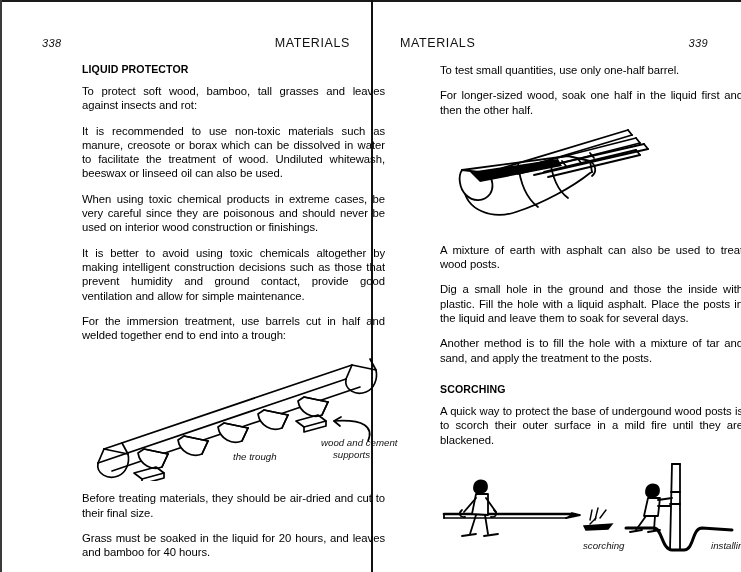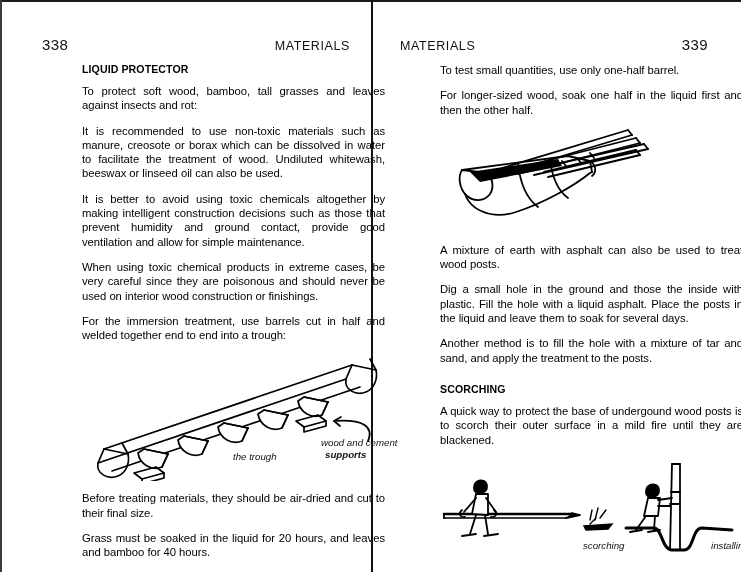--- a/index.html
+++ b/index.html
@@ -57,21 +57,21 @@
     font-size: 12.5px;
     letter-spacing: 0.4px;
     color: #111;
   }
   .rh-row {
     display: flex;
     justify-content: space-between;
     align-items: baseline;
     width: 308px;
   }
-  .folio { font-size: 15px; }
+  .folio { font-size: 11px; font-style: italic; }
   .bookname { font-size: 12.5px; letter-spacing: 0.6px; }
 
   .body-stack {
     position: absolute;
     left: 0;
     width: 303px;
     margin-left: 40px;
   }
   .stack-left  { top: 63px; }
   .stack-right { top: 63px; }
@@ -127,22 +127,22 @@
         <span class="bookname">MATERIALS</span>
       </div>
     </div>
 
     <div class="body-stack stack-left">
 
       <h2 class="section">LIQUID PROTECTOR</h2>
 
       <p class="para">To protect soft wood, bamboo, tall grasses and leaves against insects and rot:</p>
       <p class="para">It is recommended to use non-toxic materials such as manure, creosote or borax which can be dissolved in water to facilitate the treatment of wood. Undiluted whitewash, beeswax or linseed oil can also be used.</p>
+      <p class="para">When using toxic chemical products in extreme cases, be very careful since they are poisonous and should never be used on interior wood construction or finishings.</p>
       <p class="para">It is better to avoid using toxic chemicals altogether by making intelligent construction decisions such as those that prevent humidity and ground contact, provide good ventilation and allow for simple maintenance.</p>
-      <p class="para">When using toxic chemical products in extreme cases, be very careful since they are poisonous and should never be used on interior wood construction or finishings.</p>
       <p class="para">For the immersion treatment, use barrels cut in half and welded together end to end into a trough:</p>
 
       <div class="fig" style="height:128px;">
         <svg width="330" height="128" viewBox="0 0 330 128">
           <g fill="none" stroke="#000" stroke-width="1.7" stroke-linecap="round" stroke-linejoin="round">
 
             <path d="M22,96 L270,12"></path>
 
             <path d="M16,110 L264,26"></path>
 
@@ -180,21 +180,21 @@
             <path d="M222,74 L222,79 L244,73 L244,68"></path>
 
             <path d="M286,88 C292,74 282,66 252,68"></path>
             <path d="M252,68 L259,64 M252,68 L258,73"></path>
           </g>
         </svg>
 
         <span class="caption-it" style="left:130px; top:98px;">the trough</span>
 
         <span class="caption-it" style="left:218px; top:84px;">wood and cement</span>
-        <span class="caption-it" style="left:222px; top:96px;font-weight:bold;">supports</span>
+        <span class="caption-it" style="left:230px; top:96px;">supports</span>
       </div>
 
       <div class="spacer-sm"></div>
 
       <p class="para">Before treating materials, they should be air-dried and cut to their final size.</p>
       <p class="para last">Grass must be soaked in the liquid for 20 hours, and leaves and bamboo for 40 hours.</p>
 
     </div>
   </div>
 

